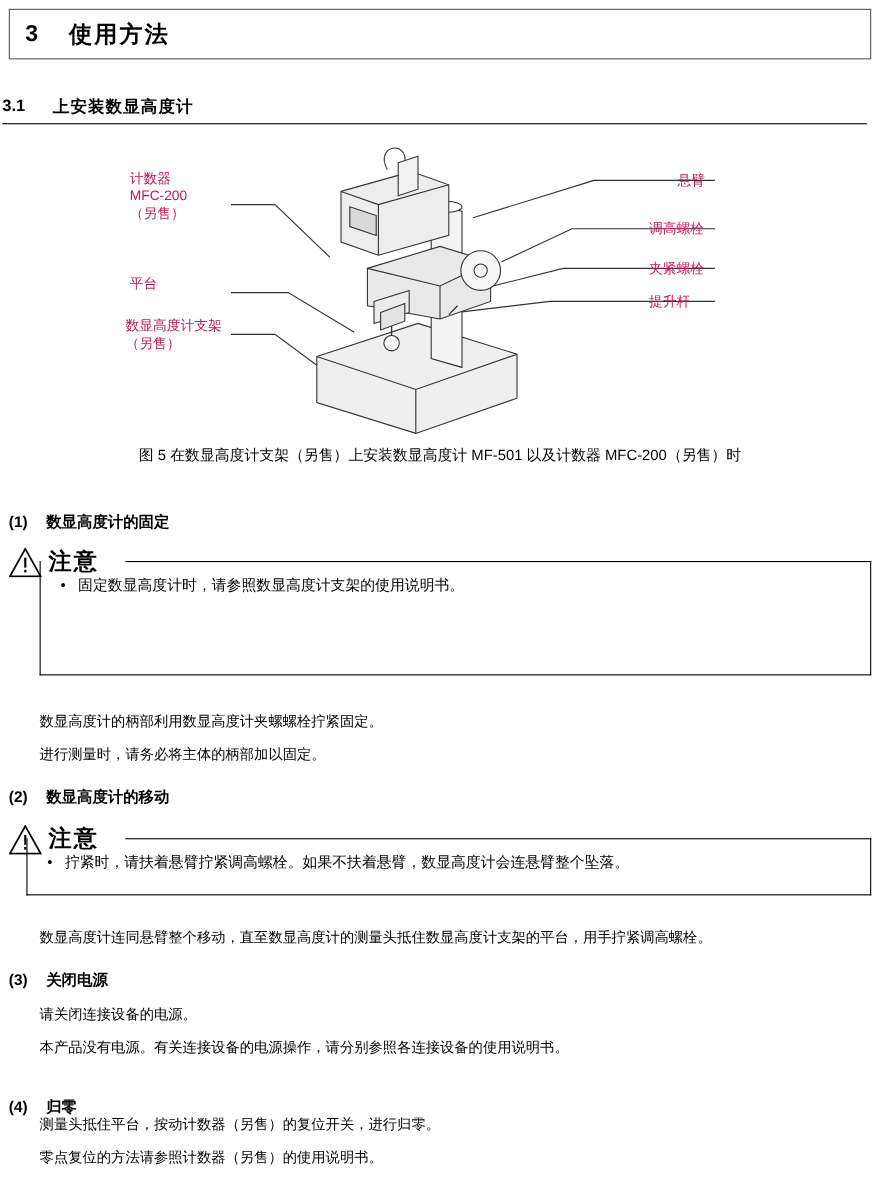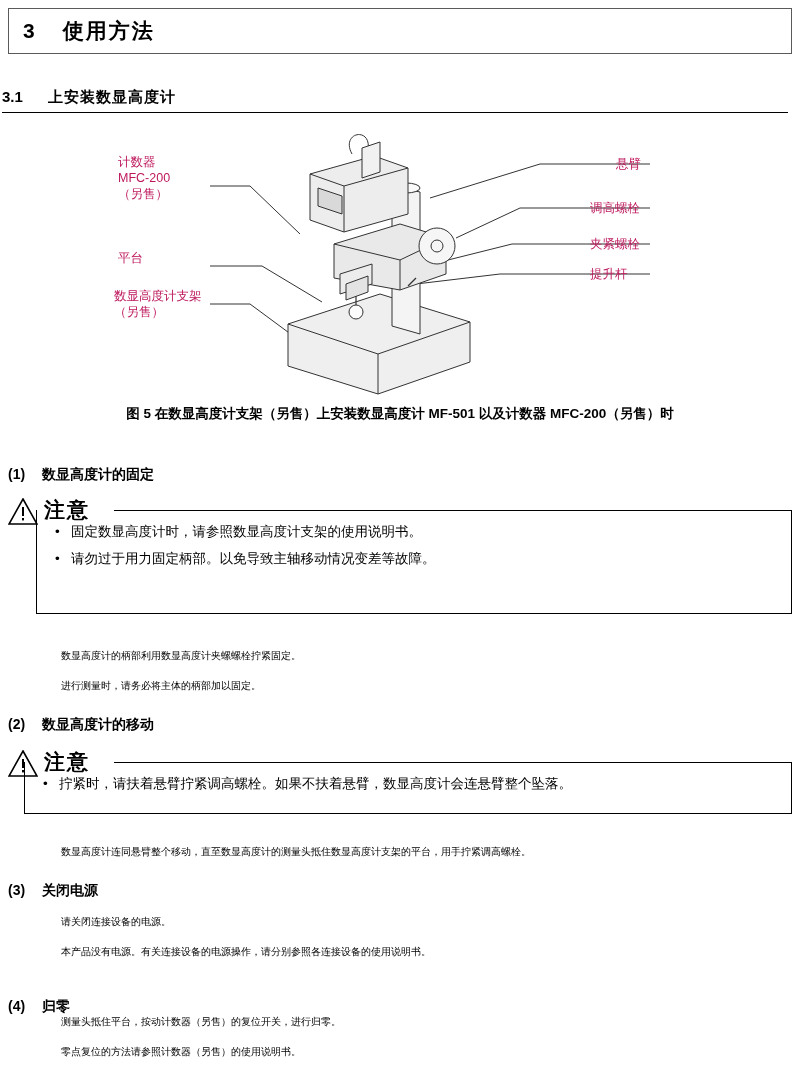--- a/index.html
+++ b/index.html
@@ -94,39 +94,38 @@
     color: #be185d;
     white-space: pre;
   }
   .fig-caption {
     position: absolute;
     left: 0;
     top: 405px;
     width: 800px;
     text-align: center;
     font-size: 13.5px;
-    font-weight: bold;
+    font-weight: normal;
   }
 
   
   .item {
     position: absolute;
     font-size: 14px;
     font-weight: bold;
   }
   .item .mark {
     display: inline-block;
     width: 34px;
   }
   .body-text {
     position: absolute;
-    font-size: 10px;
+    font-size: 13px;
     line-height: 20px;
     color: #000;
-    margin-left: 25px;
   }
 
   
   .caution {
     position: absolute;
     left: 8px;
   }
   .caution-head {
     position: relative;
     height: 34px;
@@ -268,21 +267,20 @@
         <path d="M15 1 L29 26 L1 26 Z" fill="none" stroke="#000" stroke-width="1.6"></path>
         <rect x="14" y="9" width="2" height="9" fill="#000"></rect>
         <rect x="14" y="20" width="2" height="2.4" fill="#000"></rect>
       </svg>
       <span class="caution-word">注意</span>
       <div class="caution-rule-top"></div>
     </div>
     <div class="caution-box" style="margin-left:28px; margin-top:-20px; height:104px;">
       <ul class="caution-list">
         <li>固定数显高度计时，请参照数显高度计支架的使用说明书。</li>
-        <li>请勿过于用力固定柄部。以免导致主轴移动情况变差等故障。</li>
       </ul>
     </div>
   </div>
 
   <div class="body-text" style="left:36px; top:646px;">数显高度计的柄部利用数显高度计夹螺螺栓拧紧固定。</div>
   <div class="body-text" style="left:36px; top:676px;">进行测量时，请务必将主体的柄部加以固定。</div>
 
   <div class="item" style="left:8px; top:716px;">
     <span class="mark">(2)</span><span>数显高度计的移动</span>
   </div>

